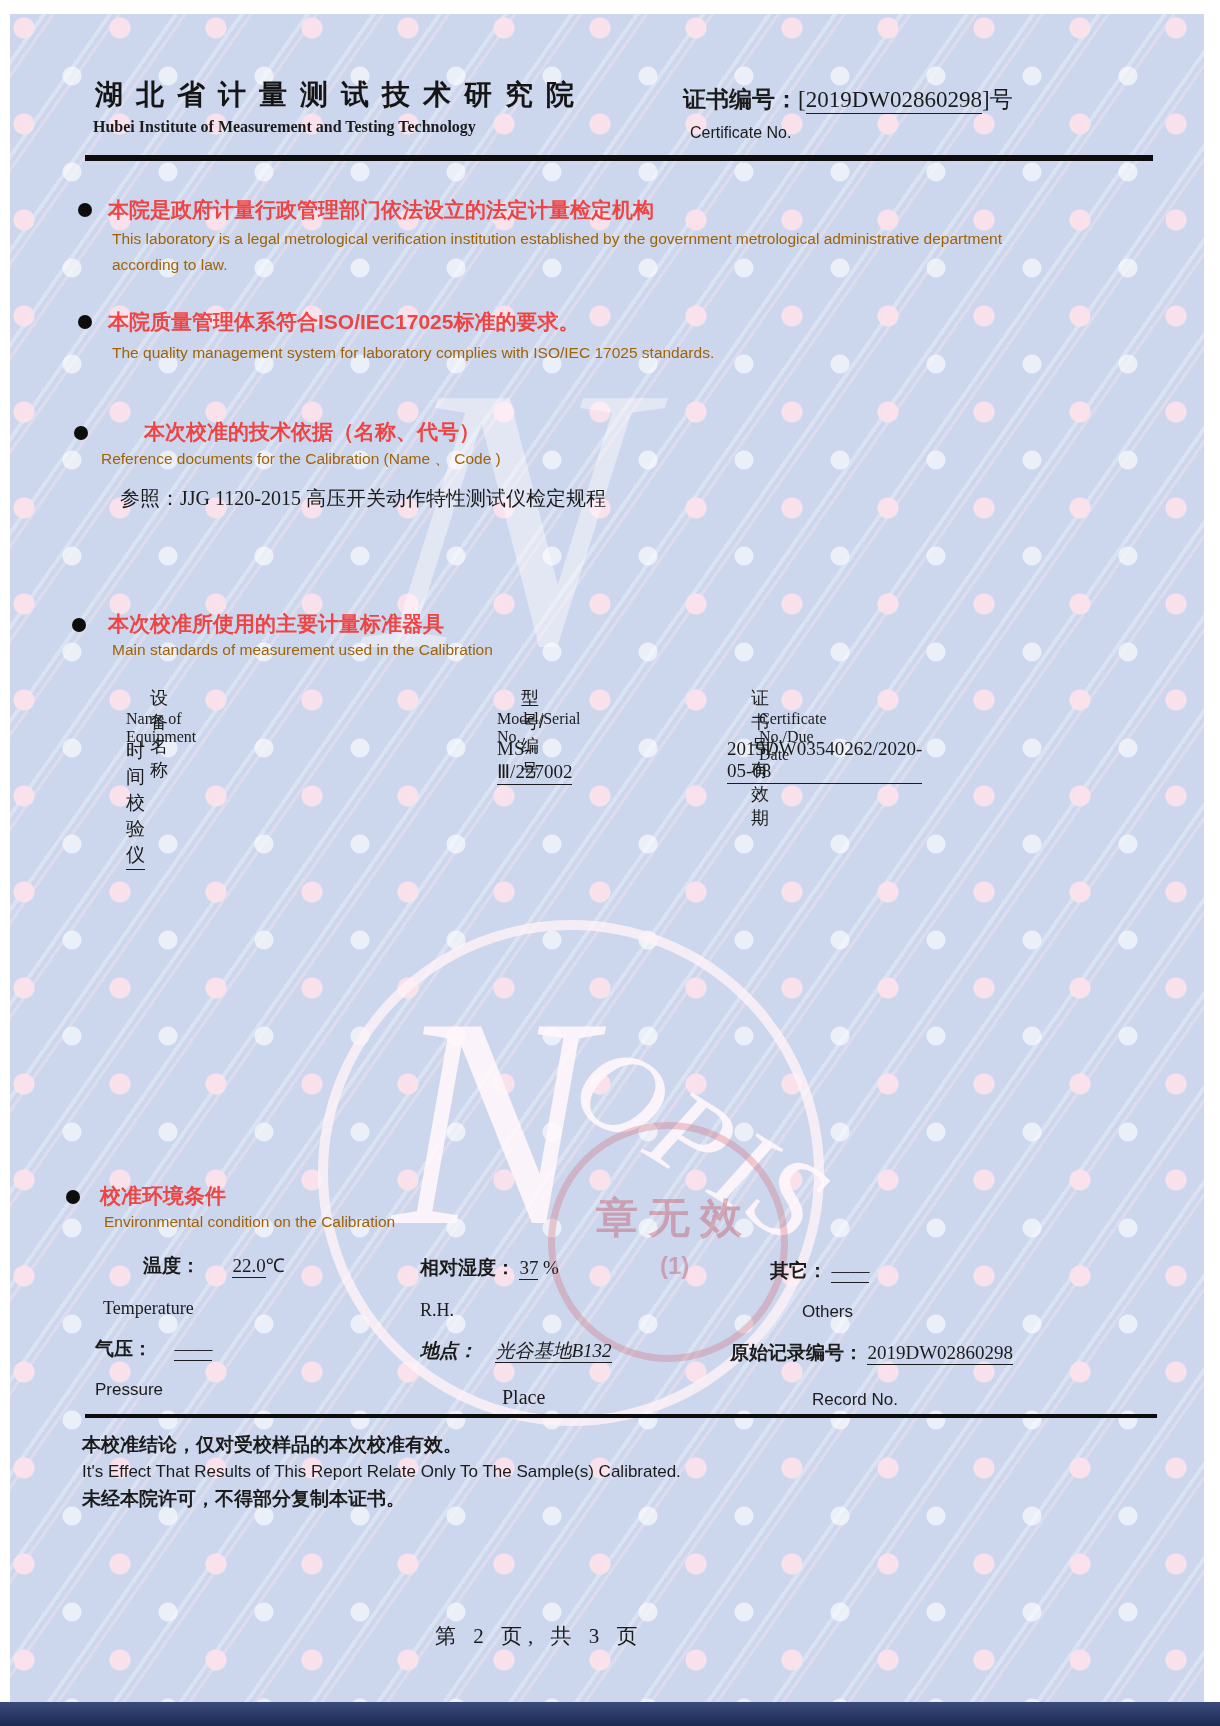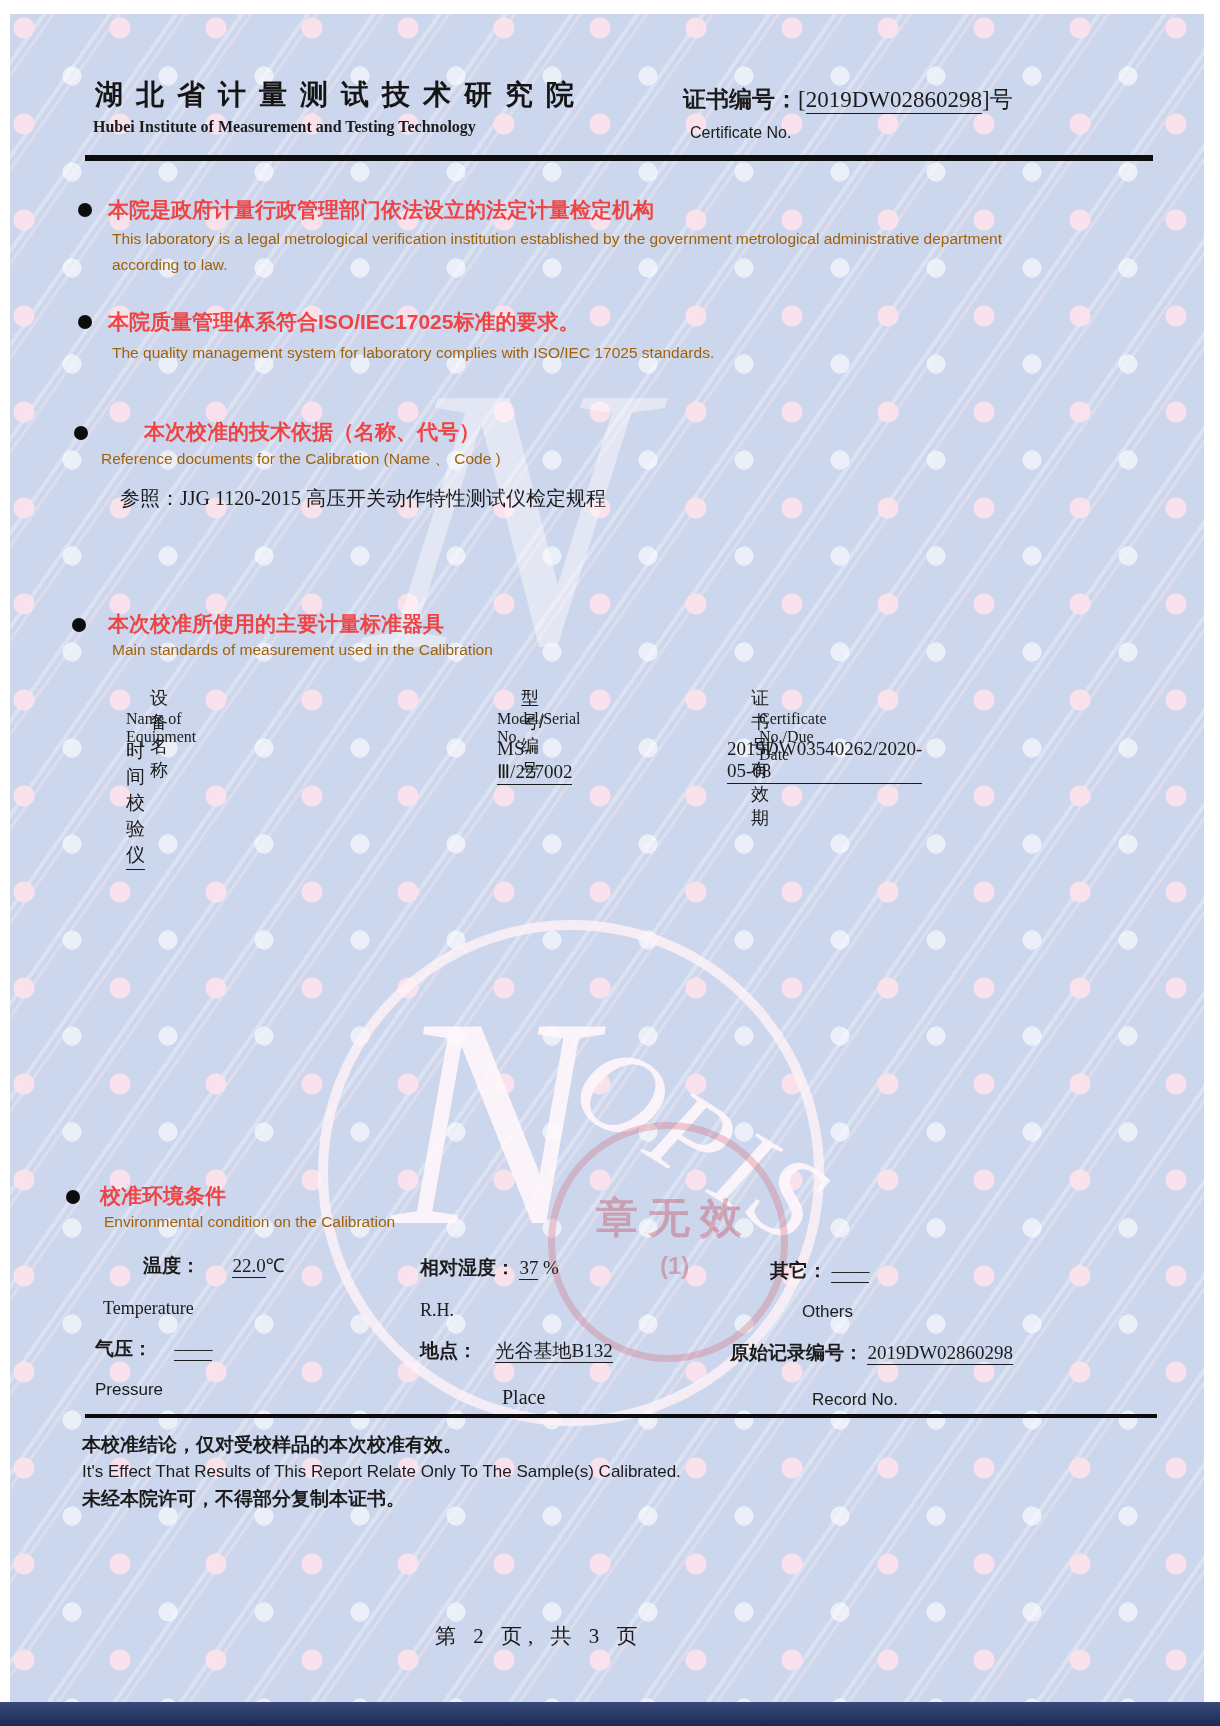--- a/index.html
+++ b/index.html
@@ -115,21 +115,21 @@
 </div>
 
 <div class="abs env-en-serif" style="left:95px;top:1298px;margin-left:8px;">Temperature</div>
 <div class="abs env-en-serif" style="left:420px;top:1300px;">R.H.</div>
 <div class="abs env-en-sans" style="left:802px;top:1302px;">Others</div>
 
 <div class="abs" style="left:95px;top:1336px;">
   <span class="env-label">气压：</span>
   <span class="env-val u" style="margin-left:18px;">——</span>
 </div>
-<div class="abs" style="left:420px;top:1338px;">
+<div class="abs" style="left:420px;top:1338px;font-style:italic;">
   <span class="env-label">地点：</span>
   <span class="env-val u" style="margin-left:14px;">光谷基地B132</span>
 </div>
 <div class="abs" style="left:730px;top:1340px;">
   <span class="env-label">原始记录编号：</span>
   <span class="env-val u">2019DW02860298</span>
 </div>
 
 <div class="abs env-en-sans" style="left:95px;top:1380px;">Pressure</div>
 <div class="abs env-en-serif" style="left:502px;top:1386px;font-size:20px;">Place</div>

